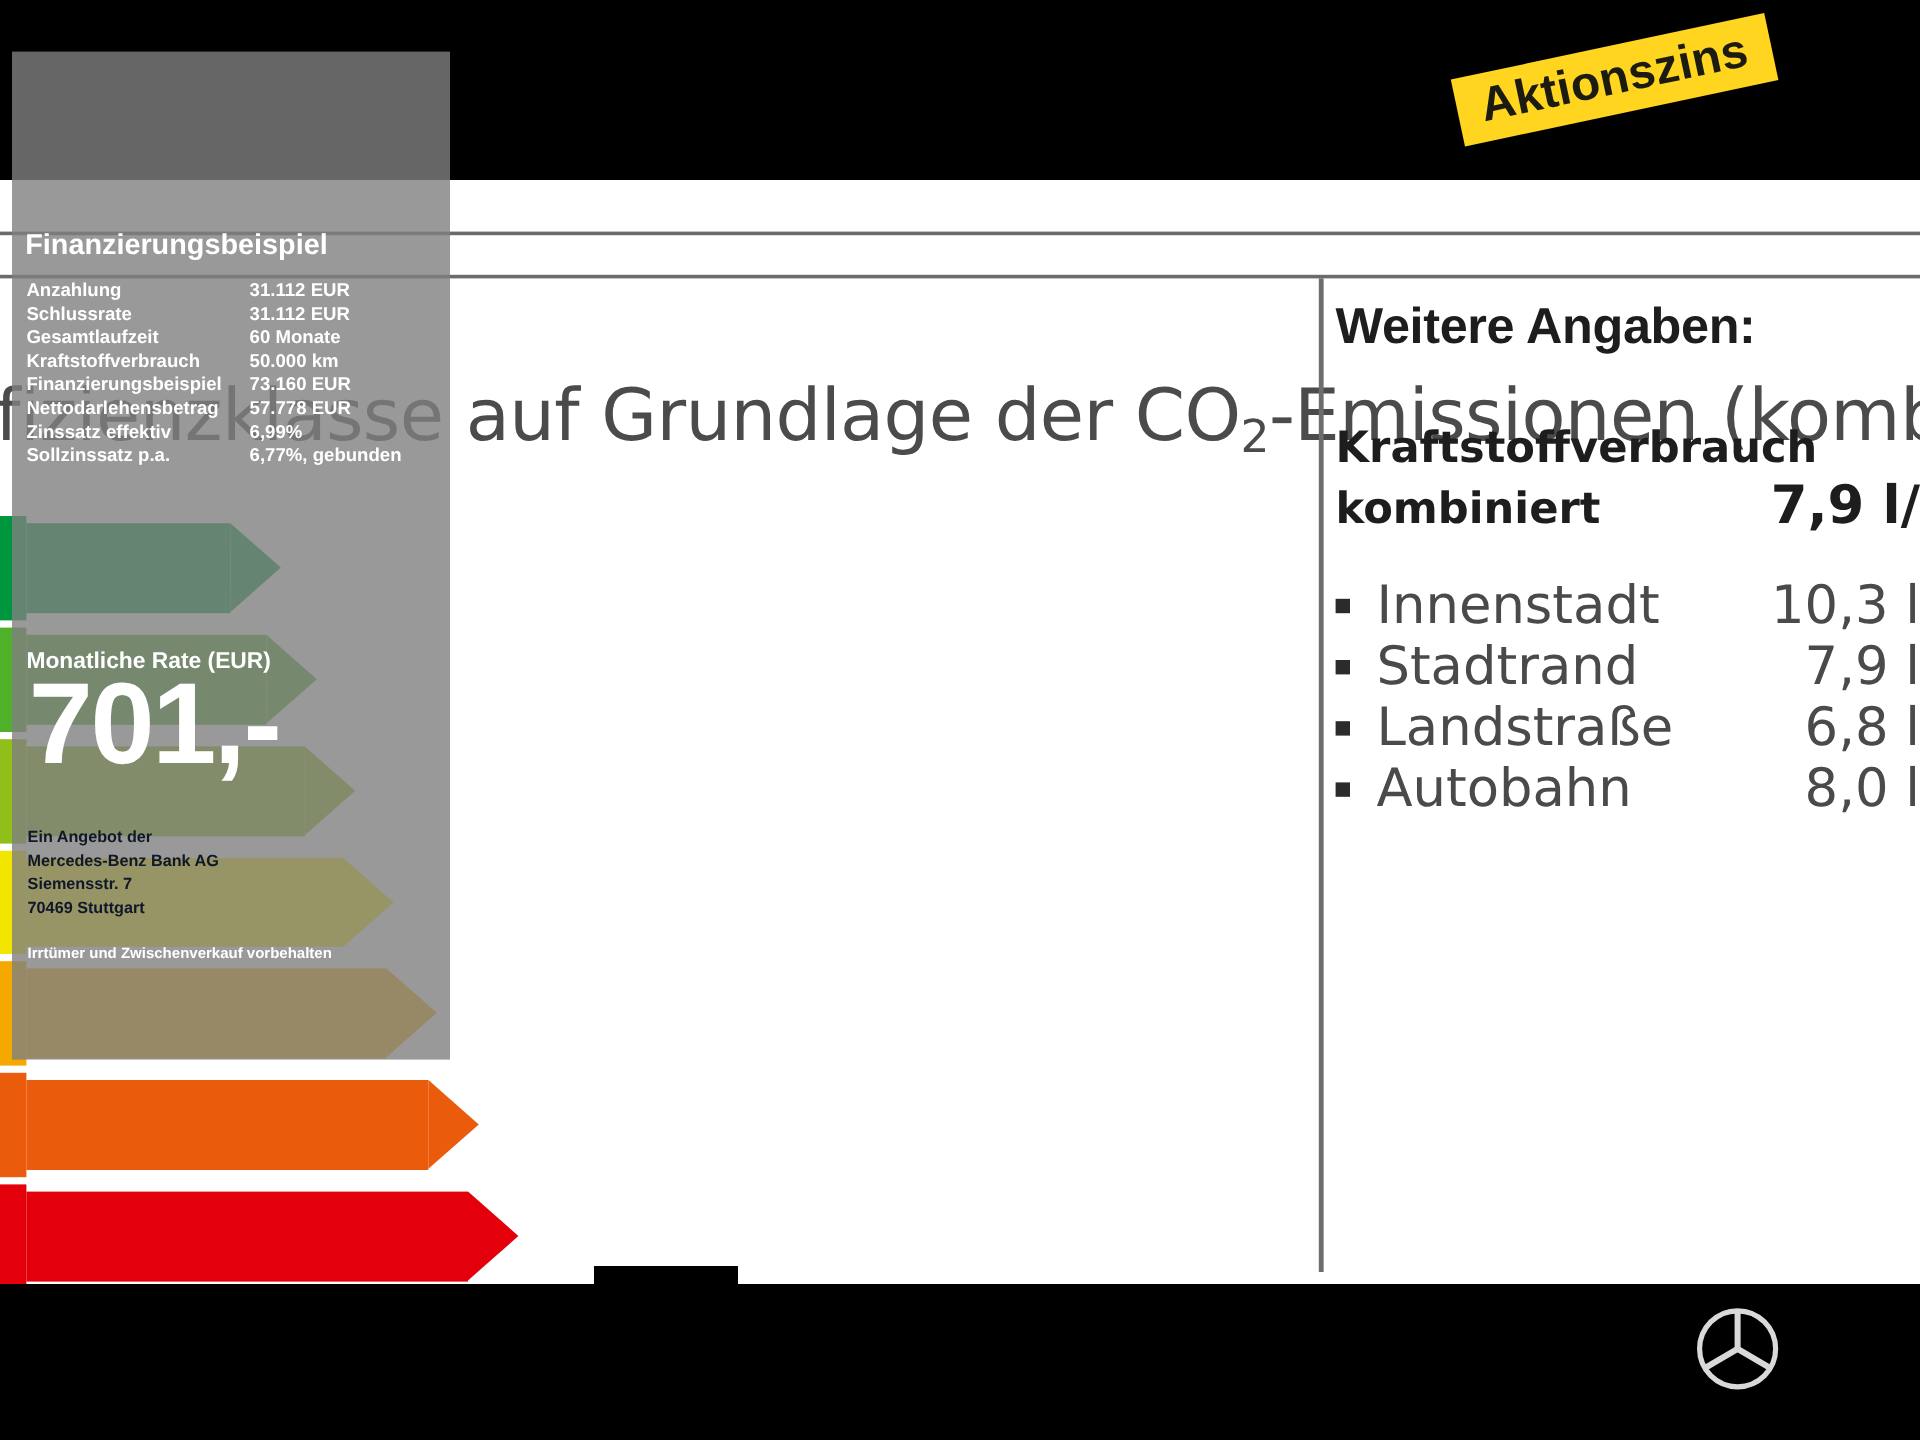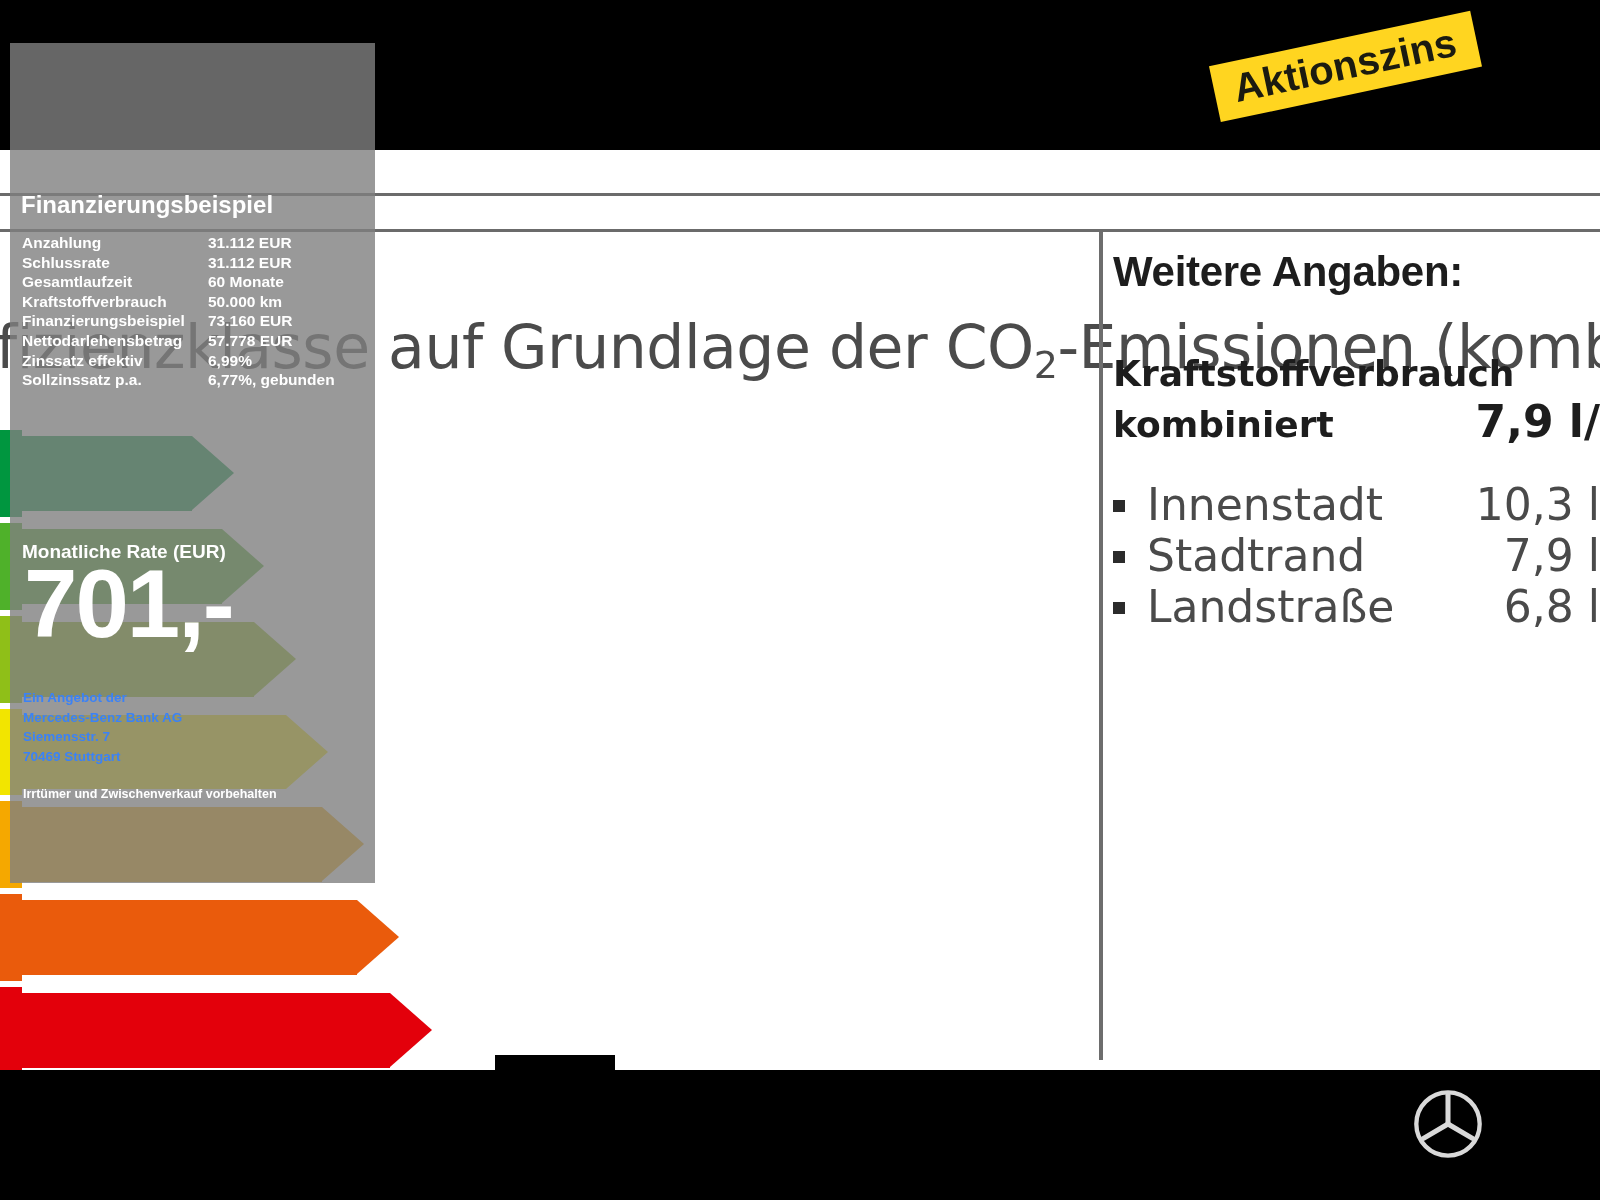--- a/index.html
+++ b/index.html
@@ -68,21 +68,21 @@
     font-size:24px;font-weight:bold;color:#fff;white-space:nowrap;
   }
   .ov-table{position:absolute;left:12px;top:190px;width:340px;}
   .ov-row{display:flex;font-size:15.5px;font-weight:bold;line-height:19.6px;color:#fff;}
   .ov-row .k{width:186px;flex:0 0 186px;}
   .ov-row .v{flex:1;}
 
   .ov-ratelbl{position:absolute;left:12px;top:498px;font-size:19px;font-weight:bold;color:#fff;}
   .ov-rate{position:absolute;left:14px;top:513px;font-size:96px;font-weight:bold;color:#fff;line-height:1;letter-spacing:-2px;}
 
-  .ov-addr{position:absolute;left:13px;top:645px;font-size:13.5px;font-weight:bold;color:#3b82f6;line-height:19.6px;}
+  .ov-addr{position:absolute;left:13px;top:645px;font-size:13.5px;font-weight:bold;color:#0f172a;line-height:19.6px;}
   .ov-note{position:absolute;left:13px;top:744px;font-size:12.5px;font-weight:bold;color:#fff;}
 
   
   .rightcol{position:absolute;left:1113px;top:248px;width:487px;z-index:3;color:#2e2e2e;}
   .rc-h1{font-size:42px;font-weight:bold;color:#1d1d1d;letter-spacing:-.3px;
          font-family:Liberation Sans, sans-serif;}
   .rc-h2{font-size:36px;font-weight:bold;color:#1d1d1d;margin-top:54px;line-height:48px;
          font-family:"DejaVu Sans","Liberation Sans",sans-serif;}
   .rc-h2 .kline{display:block;}
   .rc-comb{display:flex;align-items:baseline;}
@@ -158,20 +158,25 @@
         <div class="rc-item">
           <span class="rc-bullet"></span>
           <span class="lbl">Stadtrand</span>
           <span class="val">7,9 l</span>
         </div>
         <div class="rc-item">
           <span class="rc-bullet"></span>
           <span class="lbl">Landstraße</span>
           <span class="val">6,8 l</span>
         </div>
+        <div class="rc-item">
+          <span class="rc-bullet"></span>
+          <span class="lbl">Autobahn</span>
+          <span class="val">8,0 l</span>
+        </div>
       </div>
   </div>
 
   <div class="topbar"></div>
 
   <div class="aktion">Aktionszins</div>
 
   <div class="overlay">
     <div class="ov-title">Finanzierungsbeispiel</div>
     <div class="ov-table" id="fin-table">

